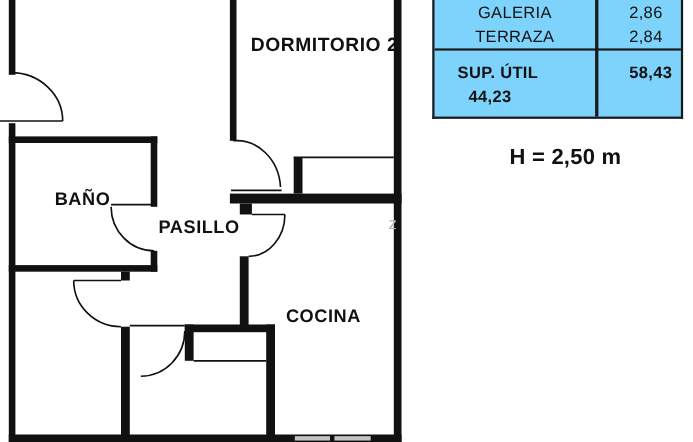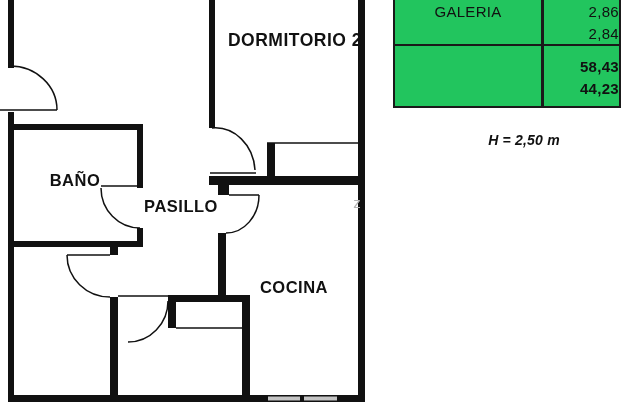--- a/index.html
+++ b/index.html
@@ -7,36 +7,36 @@
     position:relative;width:630px;height:402px;background:#ffffff;overflow:hidden;
     font-family:"Liberation Sans",sans-serif;color:#111111;
   }
   #plan-svg{position:absolute;left:0;top:0;}
 
   
   #meas-table{
     position:absolute;left:393px;top:0;width:228px;height:108px;
     box-sizing:border-box;
     border-left:2.5px solid #1a1a1a;border-right:2.5px solid #1a1a1a;border-bottom:2.5px solid #1a1a1a;
-    background:#22c55e;
+    background:#7dd3fc;
   }
   #meas-table .vline{
     position:absolute;left:146px;top:0;bottom:0;width:2.5px;background:#1a1a1a;
   }
   .t-row{display:flex;height:22px;align-items:center;font-size:15px;letter-spacing:.3px;}
   .t-row .lbl{width:146px;text-align:center;}
-  .t-row .val{flex:1;text-align:right;}
+  .t-row .val{flex:1;text-align:left;margin-left:31px;}
   .t-sep{border-top:2.5px solid #1a1a1a;margin-top:0;}
   .t-totals{padding-top:9px;}
   .t-totals .t-row{font-weight:bold;}
   .t-totals .lbl{text-align:left;padding-left:21px;box-sizing:border-box;}
 
   #height-note{
-    position:absolute;left:454px;top:132px;width:140px;text-align:center;
-    font-size:14px;font-weight:bold;letter-spacing:.2px;font-style:italic;
+    position:absolute;left:444px;top:132px;width:140px;text-align:center;
+    font-size:20px;font-weight:bold;letter-spacing:.2px;
   }
 </style>
 </head>
 <body>
 
 <div id="stage">
 
   <svg id="plan-svg" width="630" height="402" viewBox="0 0 630 402">
     <g fill="#111111" stroke="none">
       <rect x="8" y="0" width="6" height="68"></rect>
@@ -94,25 +94,27 @@
   </svg>
 
   <div id="meas-table">
     <div class="vline"></div>
 
     <div class="t-row">
       <span class="lbl">GALERIA</span>
       <span class="val">2,86</span>
     </div>
     <div class="t-row">
+      <span class="lbl">TERRAZA</span>
       <span class="val">2,84</span>
     </div>
 
     <div class="t-sep t-totals">
       <div class="t-row">
+        <span class="lbl">SUP. ÚTIL</span>
         <span class="val">58,43</span>
       </div>
       <div class="t-row">
         <span class="val">44,23</span>
       </div>
     </div>
   </div>
 
   <div id="height-note">H = 2,50 m</div>
 

